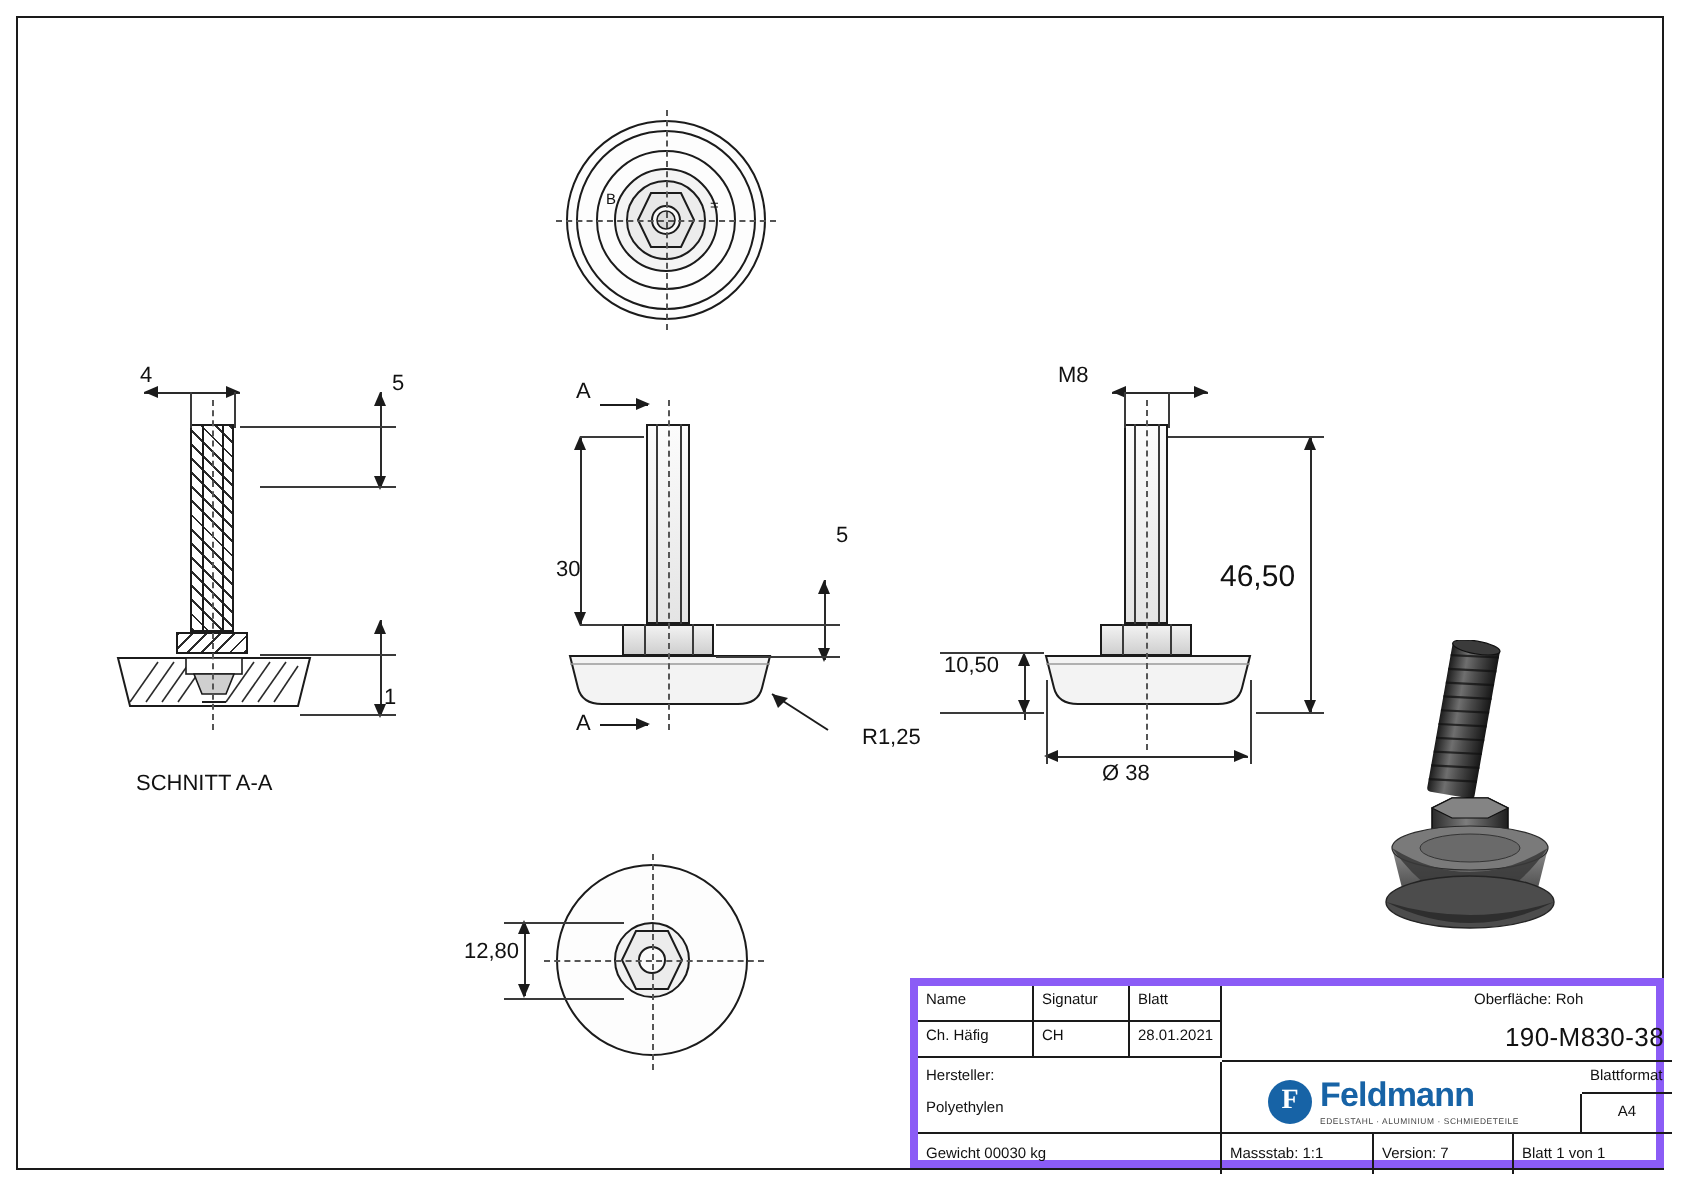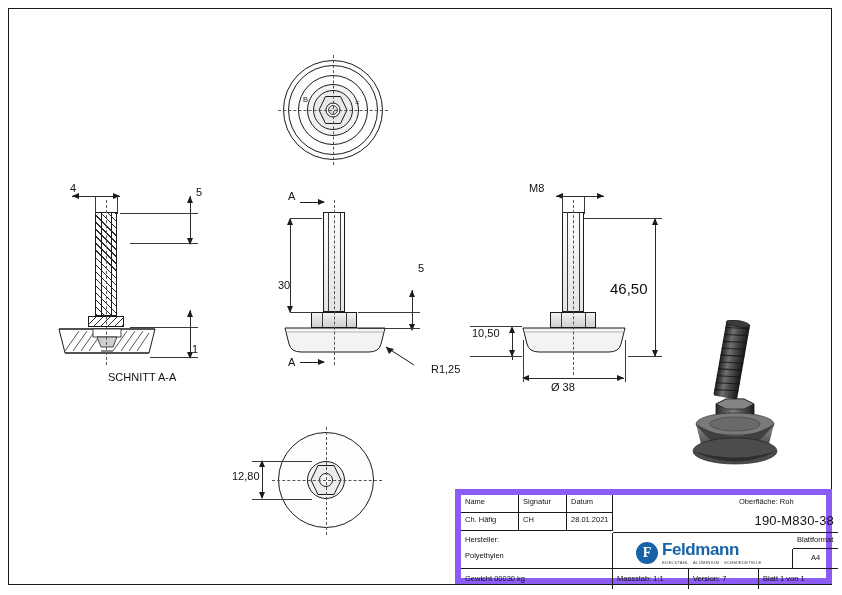--- a/index.html
+++ b/index.html
@@ -72,21 +72,21 @@
   .ah-u { border-left: 3px solid transparent; border-right: 3px solid transparent; border-bottom: 7px solid #1b1b1b; }
   .ah-d { border-left: 3px solid transparent; border-right: 3px solid transparent; border-top: 7px solid #1b1b1b; }
 
   
   #titleblock {
     position: absolute;
     left: 455px;
     top: 489px;
     width: 377px;
     height: 95px;
-    border: 6px solid #8b5cf6;
+    border: 4px solid #8b5cf6;
     box-sizing: border-box;
     background: #fff;
   }
   #titleblock .cell {
     position: absolute;
     box-sizing: border-box;
     font-size: 7.5px;
     color: #111;
     padding: 2px 4px;
     overflow: hidden;
@@ -224,21 +224,21 @@
     <div class="ln hl thin" style="left:130px; top:243px; width:68px;"></div>
     <div class="lbl" style="left:196px; top:186px;">5</div>
 
     <div class="ln vl dim" style="left:190px; top:310px; height:48px;"></div>
     <div class="ah ah-u" style="left:187px; top:310px;"></div>
     <div class="ah ah-d" style="left:187px; top:352px;"></div>
     <div class="ln hl thin" style="left:130px; top:327px; width:68px;"></div>
     <div class="ln hl thin" style="left:150px; top:357px; width:48px;"></div>
     <div class="lbl" style="left:192px; top:343px;">1</div>
 
-    <div class="lbl" style="left:68px; top:371px;margin-left:40px;">SCHNITT A-A</div>
+    <div class="lbl" style="left:68px; top:386px;">SCHNITT A-A</div>
   </div>
 
   <div>
 
     <div class="solidpart shade-light" style="left:323px; top:212px; width:22px; height:100px;"></div>
     <div class="ln vl thin" style="left:328px; top:212px; height:100px;"></div>
     <div class="ln vl thin" style="left:340px; top:212px; height:100px;"></div>
 
     <div class="solidpart shade-mid" style="left:311px; top:312px; width:46px; height:16px;"></div>
     <div class="ln vl thin" style="left:322px; top:312px; height:16px;"></div>
@@ -395,21 +395,21 @@
       <path d="M28,104 Q67,158 106,104 Q67,128 28,104 Z" fill="#3a3a3a" opacity="0.85"></path>
       <ellipse cx="67" cy="131" rx="42" ry="13" fill="#4c4c4c" stroke="#242424" stroke-width="0.7"></ellipse>
       <path d="M25,131 Q67,152 109,131 Q67,144 25,131 Z" fill="#2e2e2e"></path>
     </svg>
   </div>
 
   <div id="titleblock">
 
     <div class="cell b-r b-b" style="left:0; top:0; width:58px; height:18px;">Name</div>
     <div class="cell b-r b-b" style="left:58px; top:0; width:48px; height:18px;">Signatur</div>
-    <div class="cell b-r b-b" style="left:106px; top:0; width:46px; height:18px;">Datum</div>
+    <div class="cell b-r b-b" style="left:106px; top:0; width:46px; height:18px;">Blatt</div>
     <div class="cell" style="left:274px; top:0; width:103px; height:18px;">Oberfläche:  Roh</div>
 
     <div class="cell b-r b-b" style="left:0; top:18px; width:58px; height:18px;">Ch. Häfig</div>
     <div class="cell b-r b-b" style="left:58px; top:18px; width:48px; height:18px;">CH</div>
     <div class="cell b-r b-b" style="left:106px; top:18px; width:46px; height:18px;">28.01.2021</div>
     <div class="cell b-b artnum" style="left:152px; top:16px; width:225px; height:22px; border-right:none;text-align:right;">190-M830-38</div>
 
     <div class="cell b-r" style="left:0; top:38px; width:152px; height:16px;">Hersteller:</div>
     <div class="cell b-b" style="left:332px; top:38px; width:45px; height:16px;">Blattformat</div>
 

